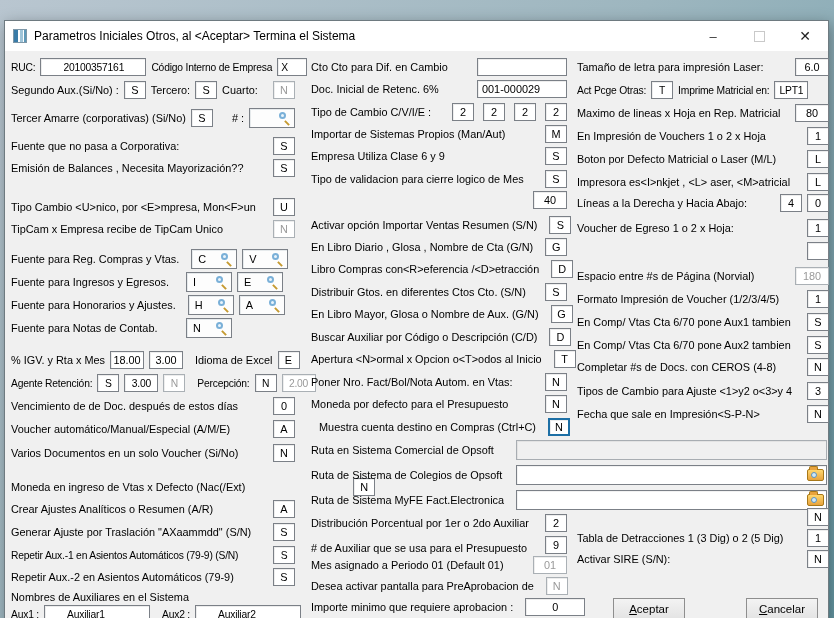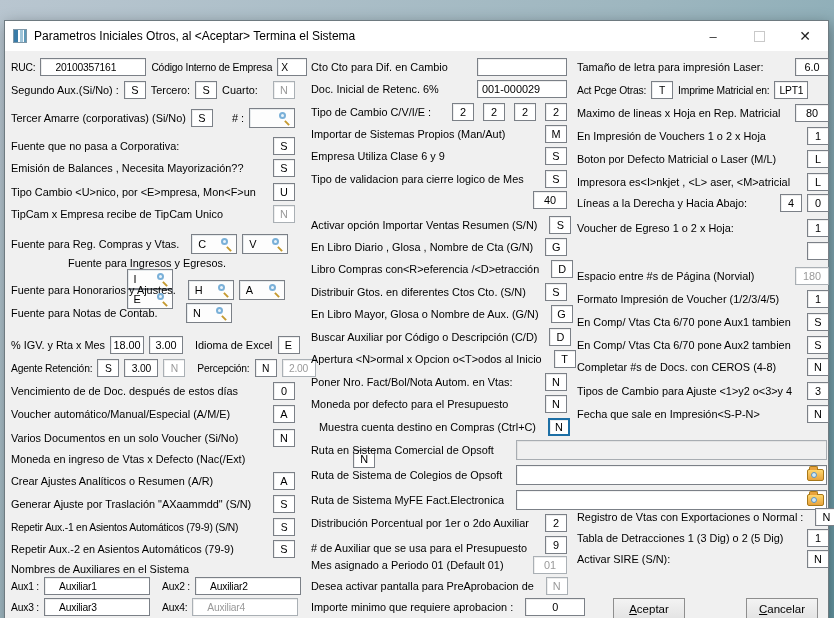--- a/index.html
+++ b/index.html
@@ -29,21 +29,21 @@
   .gap{flex:1 1 auto;min-width:2px;}
   .pad{width:46px;flex:0 0 auto;visibility:hidden;}
 
   .vbox{height:18px;border:1px solid #7b8087;background:#fff;display:flex;align-items:center;
     justify-content:center;box-sizing:border-box;flex:0 0 auto;
     box-shadow:inset 1px 1px 0 rgba(0,0,0,.07);}
   .vbox.box{width:22px;}
   .vbox.num{width:34px;}
   .vbox.small{width:30px;justify-content:flex-start;padding-left:3px;}
   .vbox.doc{width:90px;justify-content:flex-start;padding-left:4px;}
-  .vbox.field{width:106px;justify-content:flex-start;padding-left:14px;}
+  .vbox.field{width:106px;justify-content:flex-start;padding-left:22px;}
   .vbox.wide{width:60px;}
   .vbox.dis{color:#9a9a9a;border-color:#aab0b5;}
   .vbox.focus{border:2px solid #1d6fa5;}
 
   .search{width:46px;height:20px;border:1px solid #7b8087;background:#fdfdfd;display:flex;
     align-items:center;box-sizing:border-box;flex:0 0 auto;box-shadow:inset 1px 1px 0 #e6eaec;}
   .sv{flex:1;text-align:left;padding-left:6px;font-size:10.9px;}
   .mag{position:relative;width:14px;height:14px;margin-right:2px;flex:0 0 auto;}
   .mag::before{content:"";position:absolute;left:1px;top:1px;width:7px;height:7px;
     border:2px solid #7ab0d8;border-radius:50%;background:#eaf4fb;box-sizing:border-box;}
@@ -118,21 +118,21 @@
       <div class="row" style="margin-top: 8px;">
         <span class="lbl">Fuente que no pasa a Corporativa:</span>
         <span class="gap"></span>
         <span class="vbox box">S</span>
       </div>
       <div class="row" style="margin-top: 2px;">
         <span class="lbl">Emisión de Balances , Necesita Mayorización??</span>
         <span class="gap"></span>
         <span class="vbox box">S</span>
       </div>
-      <div class="row" style="margin-top: 4px; justify-content: center;">
+      <div class="row" style="margin-top: 19px; justify-content: center;">
         <span class="lbl">Tipo Cambio &lt;U&gt;nico, por &lt;E&gt;mpresa, Mon&lt;F&gt;un</span>
         <span class="gap"></span>
         <span class="vbox box">U</span>
       </div>
       <div class="row" style="margin-top: 2px;">
         <span class="lbl">TipCam x Empresa recibe de TipCam Unico</span>
         <span class="gap"></span>
         <span class="vbox box dis">N</span>
       </div>
       <div class="row fuente" style="margin-top: 10px;">
@@ -140,21 +140,21 @@
         <span class="gap"></span>
         <div class="search">
           <span class="sv">C</span>
           <span class="mag"></span>
         </div>
         <div class="search">
           <span class="sv">V</span>
           <span class="mag"></span>
         </div>
       </div>
-      <div class="row fuente" style="margin-top: 3px; flex-direction: column;">
+      <div class="row fuente" style="margin-top: 3px;">
         <span class="lbl">Fuente para Ingresos y Egresos.</span>
         <span class="gap"></span>
         <div class="search">
           <span class="sv">I</span>
           <span class="mag"></span>
         </div>
         <div class="search">
           <span class="sv">E</span>
           <span class="mag"></span>
         </div>
@@ -206,21 +206,21 @@
       <div class="row" style="margin-top: 3px;">
         <span class="lbl">Voucher automático/Manual/Especial (A/M/E)</span>
         <span class="gap"></span>
         <span class="vbox box">A</span>
       </div>
       <div class="row" style="margin-top: 4px;">
         <span class="lbl">Varios Documentos en un solo Voucher (Si/No)</span>
         <span class="gap"></span>
         <span class="vbox box">N</span>
       </div>
-      <div class="row" style="margin-top: 1px; gap: 48px;">
+      <div class="row" style="margin-top: 14px; gap: 48px;">
         <span class="lbl">Moneda en ingreso de Vtas x Defecto (Nac(/Ext)</span>
         <span class="gap"></span>
         <span class="vbox box">N</span>
       </div>
       <div class="row" style="margin-top: 2px;">
         <span class="lbl">Crear Ajustes Analíticos o Resumen (A/R)</span>
         <span class="gap"></span>
         <span class="vbox box">A</span>
       </div>
       <div class="row" style="margin-top: 3px;">
@@ -468,21 +468,20 @@
         <span class="vbox box">3</span>
       </div>
       <div class="row" style="margin-top: 3px;">
         <span class="lbl">Fecha que sale en Impresión&lt;S-P-N&gt;</span>
         <span class="gap"></span>
         <span class="vbox box">N</span>
       </div>
     </div>
   <div class="col" style="left:572px;width:252px;top:486px">
       <div class="row" style="margin-top: 0px;">
-        <span class="lbl">Registro de Vtas con Exportaciones o Normal :</span>
         <span class="gap"></span>
         <span class="vbox box">N</span>
       </div>
       <div class="row" style="margin-top: 1px;">
         <span class="lbl">Tabla de Detracciones 1 (3 Dig) o 2 (5 Dig)</span>
         <span class="gap"></span>
         <span class="vbox box">1</span>
       </div>
       <div class="row" style="margin-top: 1px;">
         <span class="lbl">Activar SIRE (S/N):</span>

